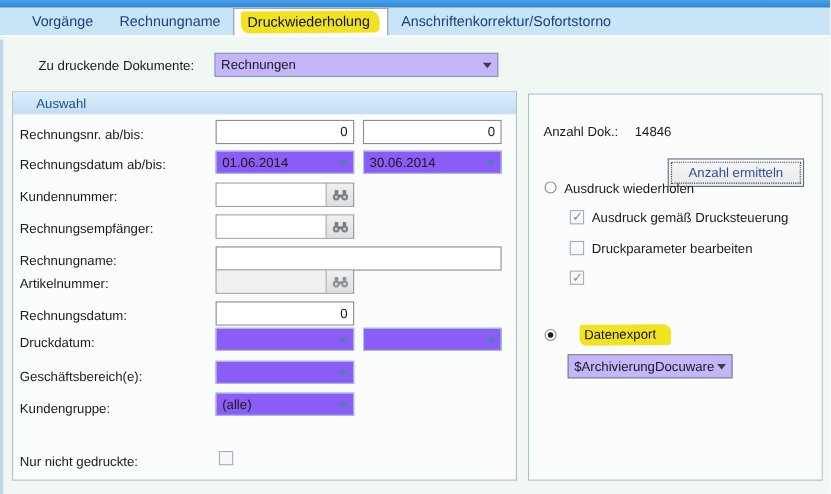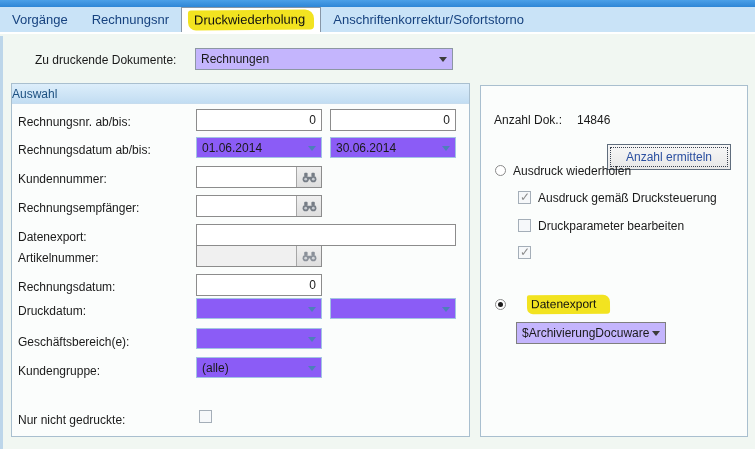--- a/index.html
+++ b/index.html
@@ -7,21 +7,21 @@
   body { font-family:"Liberation Sans", sans-serif; font-size:12px; color:#1a1a1a; }
 
   .screen { position:relative; width:755px; height:449px; overflow:hidden; background:#f1f7f2; }
 
   
   .top-strip { position:absolute; left:0; top:0; width:755px; height:7px;
                background:linear-gradient(#4ba0e8,#2e86d6); }
 
   
   .tabbar { position:absolute; left:0; top:7px; width:755px; height:27px;
-            background:#c9e3f7; display:flex; align-items:stretch; 
+            background:#c9e3f7; display:flex; align-items:stretch; padding-left:17px;
             border-bottom:2px solid #ffffff; }
   .tab { display:flex; align-items:center; padding:0 12px; color:#16427f; font-size:13px;
          cursor:default; white-space:nowrap; }
   .tab.active { background:#ffffff; border:1px solid #8796a6; border-bottom:none; padding:0 6px; }
   .marker { background:#f2e320; border-radius:3px 9px 4px 8px; padding:2px 9px 3px 6px;
             display:inline-block; transform:rotate(-0.5deg); color:#101010; }
 
   .content { position:absolute; left:0; top:36px; width:755px; height:413px;
              border-left:3px solid #bdd6ea; }
 
@@ -43,21 +43,21 @@
   .combo { position:absolute; height:22px; border:1px solid #8c97a3; background:#c4b5fd;
            display:flex; align-items:center; padding:0 18px 0 5px; cursor:default; white-space:nowrap; }
   .combo .arrow { position:absolute; right:5px; top:50%; margin-top:-2px; width:0; height:0;
                   border-left:4px solid transparent; border-right:4px solid transparent;
                   border-top:5px solid #3c3c3c; }
   .combo.blue { height:21px; background:#8b5cf6; border-color:#a3c4e2; }
   .combo.blue .arrow { border-top-color:#4d7fb9; }
 
   
   .panel { position:absolute; border:1px solid #a9bfcf; background:#fbfdfc; }
-  .panel-header { height:20px; line-height:20px; padding-left:0; color:#1d5080;
+  .panel-header { height:20px; line-height:20px; padding-left:21px; color:#1d5080;
                   background:linear-gradient(#ddeefb,#c2ddf2); border-bottom:1px solid #c6dcee; }
 
   
   .check { position:absolute; width:13px; height:13px; border:1px solid #a4aeb8;
            background:#f6f8fa; cursor:pointer; }
   .check.on::after { content:"\2713"; position:absolute; left:1px; top:-2px;
                      font-size:12px; color:#8d8d8d; }
   .radio { position:absolute; width:11px; height:11px; border:1px solid #8a8a8a;
            border-radius:50%; background:#fff; cursor:pointer; }
   .radio.on::after { content:""; position:absolute; left:2px; top:2px; width:5px; height:5px;
@@ -75,21 +75,21 @@
 
 <div class="screen">
 
   <div class="top-strip"></div>
 
   <div class="tabbar">
     <div class="tab">
       <span>Vorgänge</span>
     </div>
     <div class="tab">
-      <span>Rechnungsnr</span>
+      <span>Rechnungname</span>
     </div>
     <div class="tab active">
       <span class="marker">
         <span>Druckwiederholung</span>
       </span>
     </div>
     <div class="tab">
       <span>Anschriftenkorrektur/Sofortstorno</span>
     </div>
   </div>
@@ -144,21 +144,21 @@
             <rect x="9.4" y="0.8" width="3.4" height="3.6" rx="1" fill="#767d86"></rect>
             <circle cx="3.7" cy="7.2" r="3.1" fill="#767d86"></circle>
             <circle cx="11.3" cy="7.2" r="3.1" fill="#767d86"></circle>
             <rect x="6" y="4.8" width="3" height="2.6" fill="#767d86"></rect>
             <circle cx="3.7" cy="7.2" r="1.4" fill="#c9cdd3"></circle>
             <circle cx="11.3" cy="7.2" r="1.4" fill="#c9cdd3"></circle>
           </svg>
         </span>
       </div>
 
-      <div class="flabel" style="left:6px; top:142px;">Datenexport:</div>
+      <div class="flabel" style="left:6px; top:142px;">Rechnungname:</div>
       <input class="tbox" style="left: 184px; top: 140px; width: 260px;" readonly="" value="">
 
       <div class="flabel" style="left:6px; top:163px;">Artikelnummer:</div>
       <div class="lookup dim" style="left:184px; top:161px; width:126px;">
         <input class="lk-text tbox" style="position: static; border: none; height: 20px; width: 100%; background: rgb(240, 240, 240);" readonly="" value="">
         <span class="binoc-btn">
           <svg width="15" height="11" viewBox="0 0 15 11">
             <rect x="2.2" y="0.8" width="3.4" height="3.6" rx="1" fill="#8a9099"></rect>
             <rect x="9.4" y="0.8" width="3.4" height="3.6" rx="1" fill="#8a9099"></rect>
             <circle cx="3.7" cy="7.2" r="3.1" fill="#8a9099"></circle>

